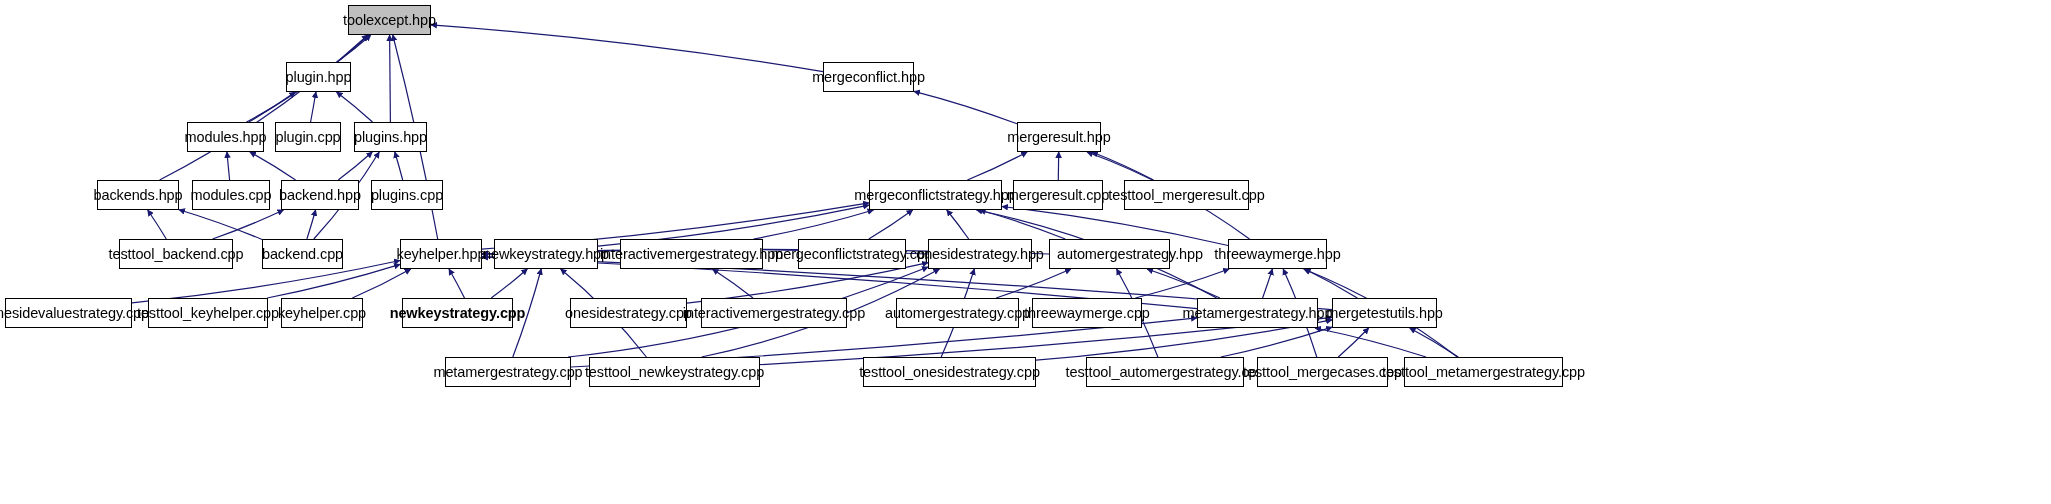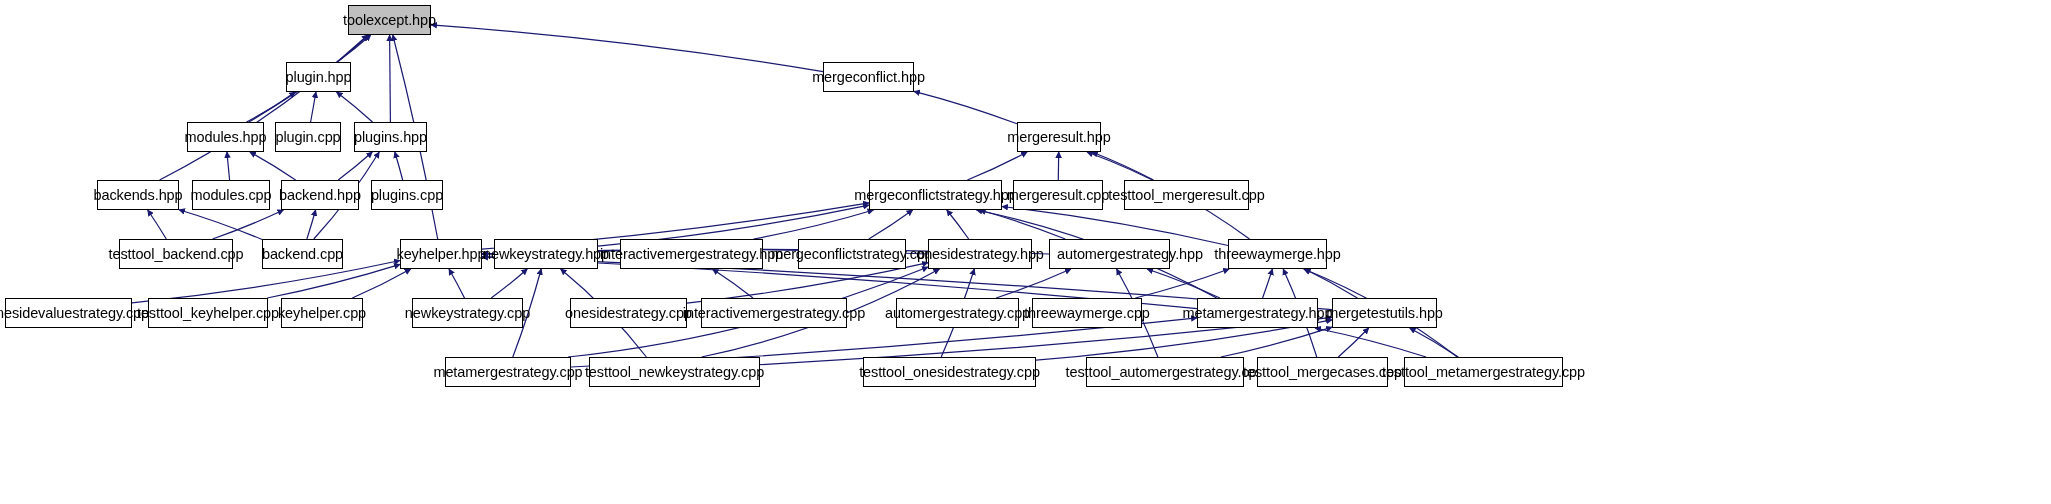--- a/index.html
+++ b/index.html
@@ -161,21 +161,21 @@
       </div>
       <div class="node" style="left: 5px; top: 298px; width: 127px;">
         <span>onesidevaluestrategy.cpp</span>
       </div>
       <div class="node" style="left: 148px; top: 298px; width: 120px;">
         <span>testtool_keyhelper.cpp</span>
       </div>
       <div class="node" style="left: 281px; top: 298px; width: 82px;">
         <span>keyhelper.cpp</span>
       </div>
-      <div class="node" style="left: 412px; top: 298px; width: 111px;">
+      <div class="node" style="left: 402px; top: 298px; width: 111px; font-weight: bold;">
         <span>newkeystrategy.cpp</span>
       </div>
       <div class="node" style="left: 570px; top: 298px; width: 117px;">
         <span>onesidestrategy.cpp</span>
       </div>
       <div class="node" style="left: 701px; top: 298px; width: 146px;">
         <span>interactivemergestrategy.cpp</span>
       </div>
       <div class="node" style="left: 896px; top: 298px; width: 123px;">
         <span>automergestrategy.cpp</span>

